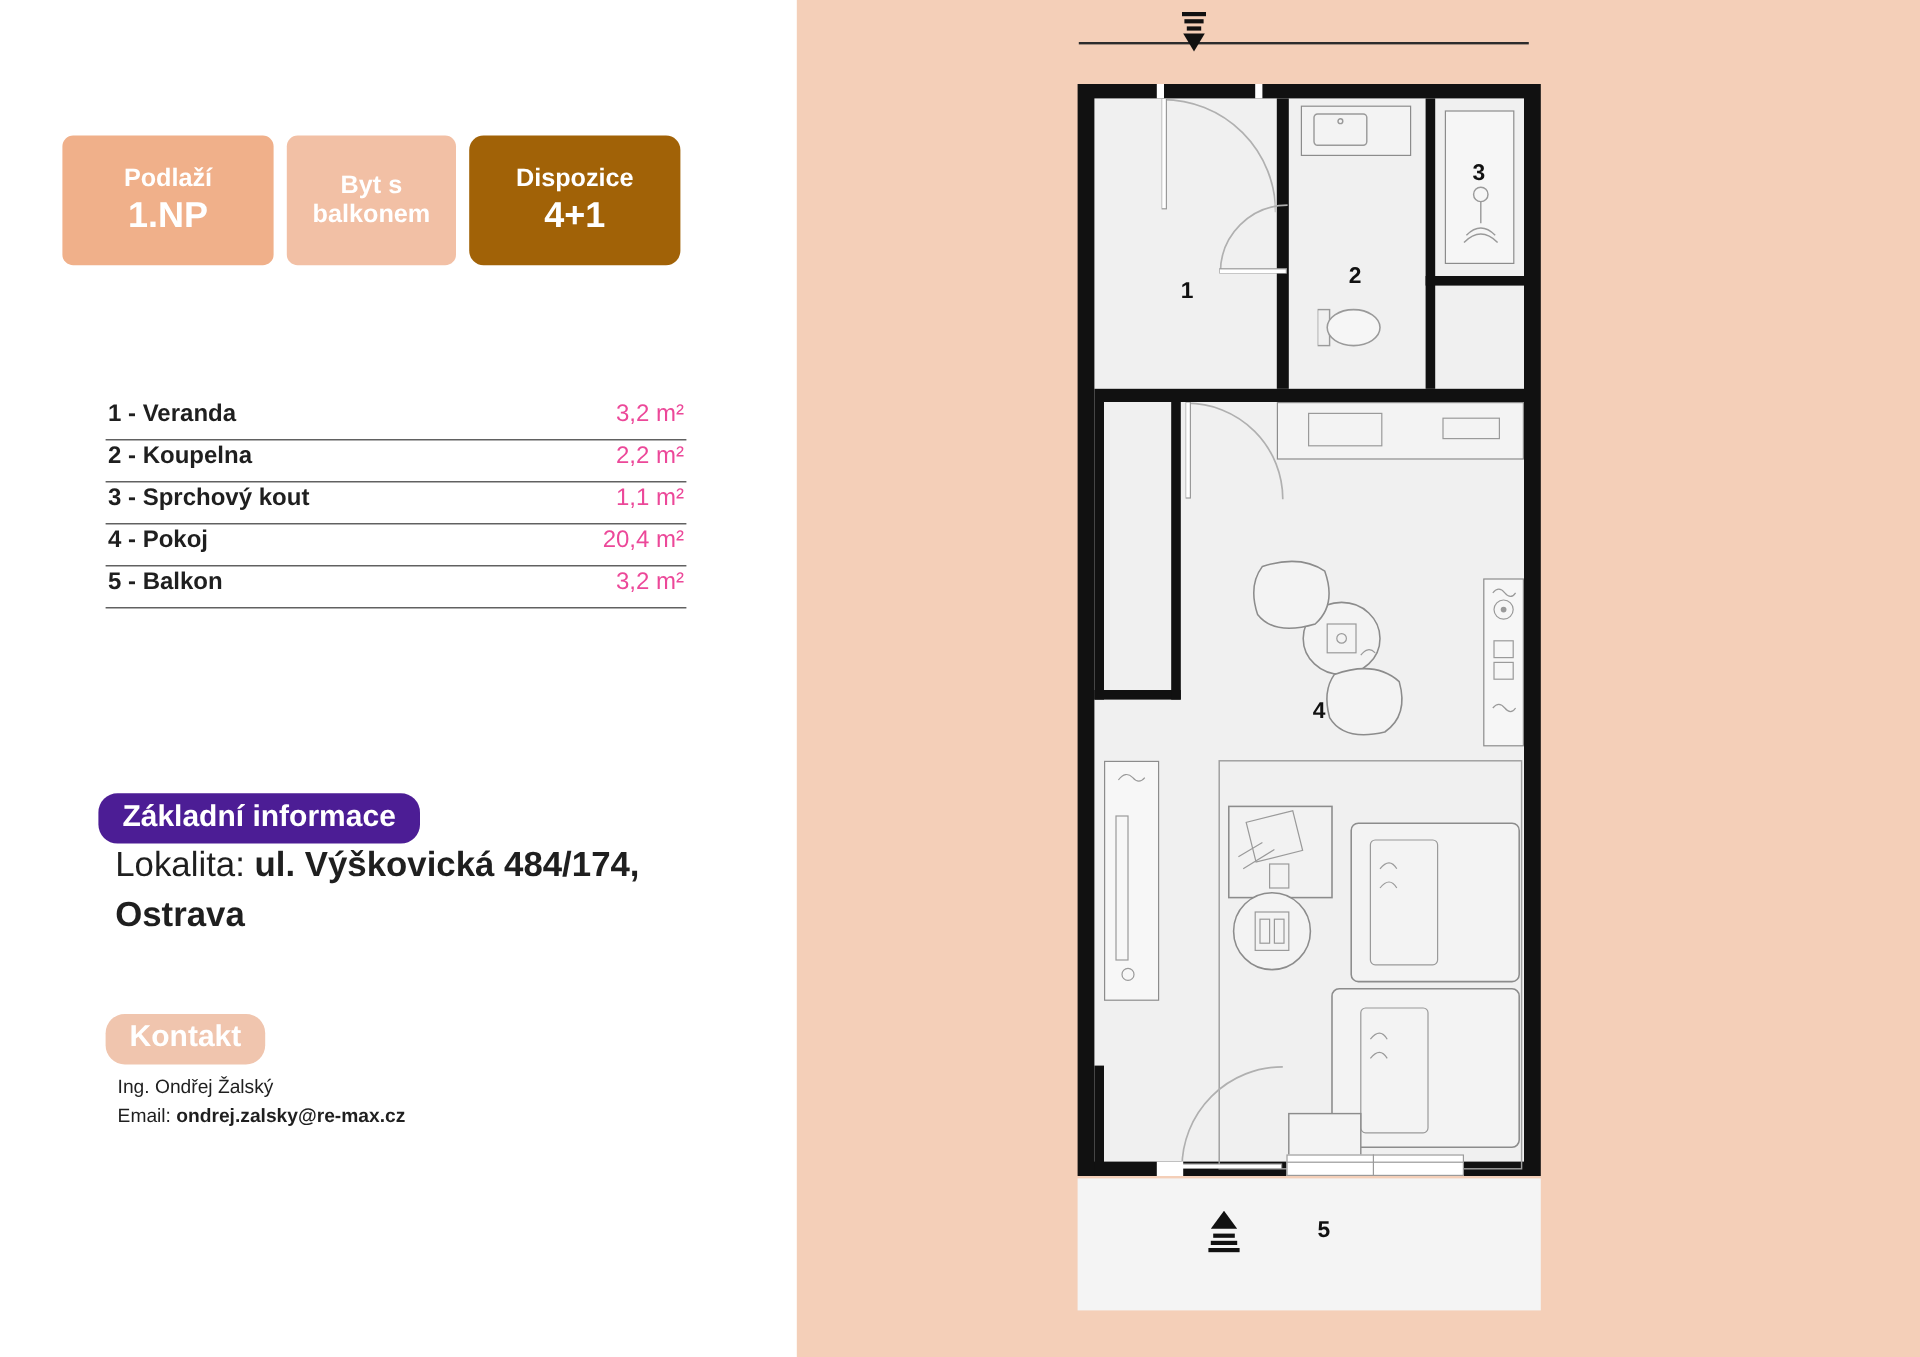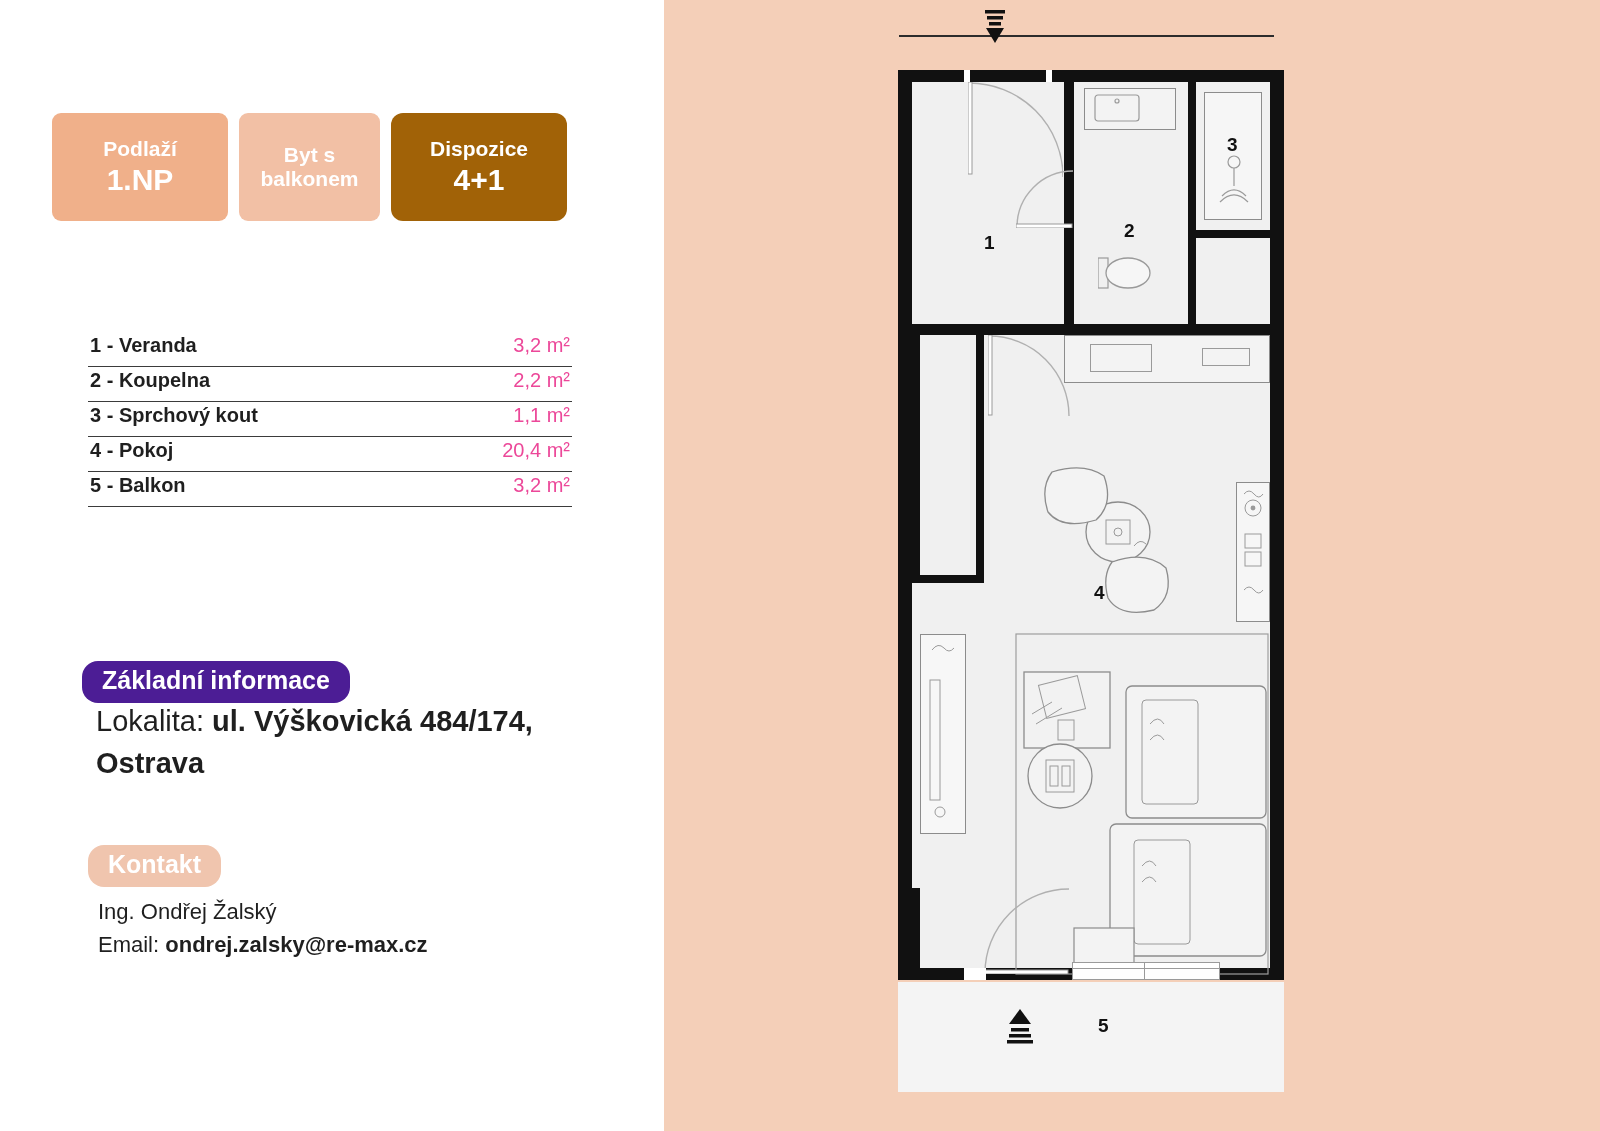--- a/index.html
+++ b/index.html
@@ -131,21 +131,21 @@
     color: #1f1f1f;
     line-height: 1.45;
   }
   #info-block .strong { font-weight: 700; }
 
   
   #contact-block {
     position: absolute;
     left: 98px; top: 895px;
     width: 540px;
-    font-size: 22px;
+    font-size: 16px;
     color: #1f1f1f;
     line-height: 1.52;
   }
   #contact-block .strong { font-weight: 700; }
 
   
   #right-panel {
     position: absolute;
     left: 664px; top: 0;
     width: 936px; height: 1131px;

